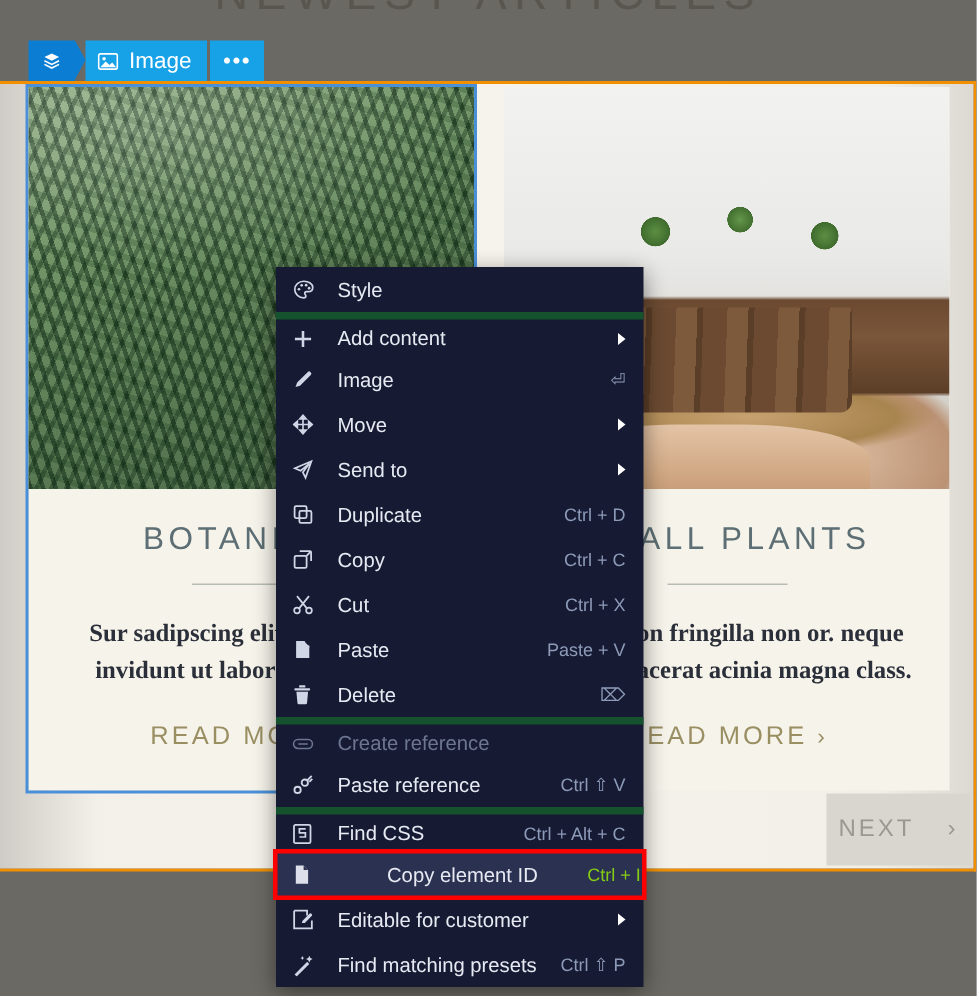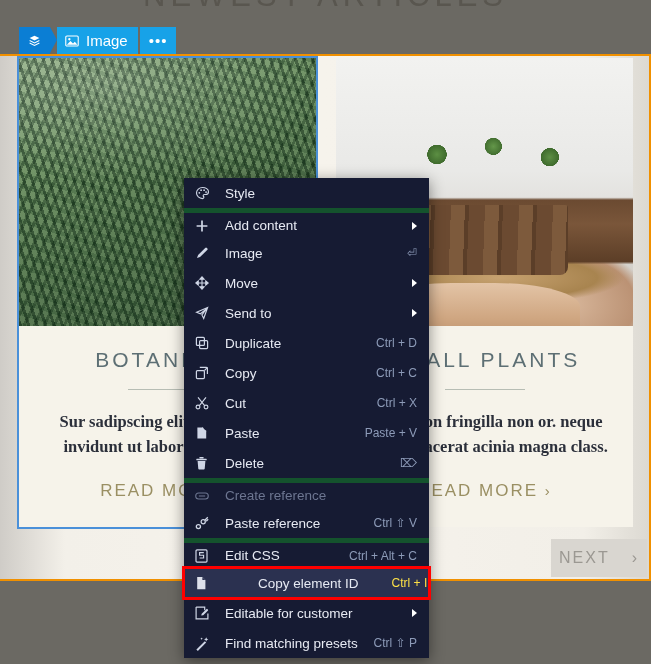--- a/index.html
+++ b/index.html
@@ -138,21 +138,21 @@
     font-size: 17px;
     letter-spacing: 2px;
     color: #9a8f63;
   }
   .card-more .chev { font-size: 15px; }
 
   
   .next-btn {
     position: absolute;
     right: 2px; bottom: 2px;
-    width: 96px; height: 38px;
+    width: 96px; height: 48px;
     background: #d9d6d0;
     display: flex; align-items: center; justify-content: center;
     gap: 22px;
     font-family: "Liberation Sans", sans-serif;
     font-weight: 300;
     font-size: 16px;
     letter-spacing: 2px;
     color: #9b9892;
   }
 
@@ -217,21 +217,21 @@
   .mi.disabled { color: #6d7691; }
   .mi.disabled .ic { color: #6d7691; }
   .mi.sep-top { border-top: 5px solid #14532d; }
   .mi.highlight {
     background: #2b3150;
     outline: 3px solid #ff0000;
     outline-offset: -1px;
     z-index: 2;
     gap: 33px;
   }
-  .mi.highlight .sc { color: #fde047; }
+  .mi.highlight .sc { color: #84cc16; }
 </style>
 </head>
 <body>
 
 <div id="root">
 
   <div class="site-heading">NEWEST ARTICLES</div>
 
   <div class="canvas">
     <div class="canvas-inner">
@@ -439,21 +439,21 @@
       <span class="sc">Ctrl ⇧ V</span>
     </div>
 
     <div class="mi sep-top">
       <span class="ic">
         <svg width="13" height="14" viewBox="0 0 13 14" fill="none" stroke="#cfd6e6" stroke-width="1.2">
           <rect x="1" y=".9" width="11" height="12.2" rx="1"></rect>
           <path d="M8.8 3.6 H4.6 v2.6 h4 v2.8 H4.6" stroke-width="1.15"></path>
         </svg>
       </span>
-      <span class="lbl">Edit CSS</span>
+      <span class="lbl">Find CSS</span>
       <span class="sc">Ctrl + Alt + C</span>
     </div>
 
     <div class="mi highlight">
       <span class="ic">
         <svg width="12" height="14" viewBox="0 0 12 14" fill="#e7eaf3">
           <path d="M2.2 1h5.2l3 3v9.2H2.2z" opacity=".95"></path>
           <path d="M7.4 1 v3 h3" fill="#2b3150"></path>
         </svg>
       </span>

